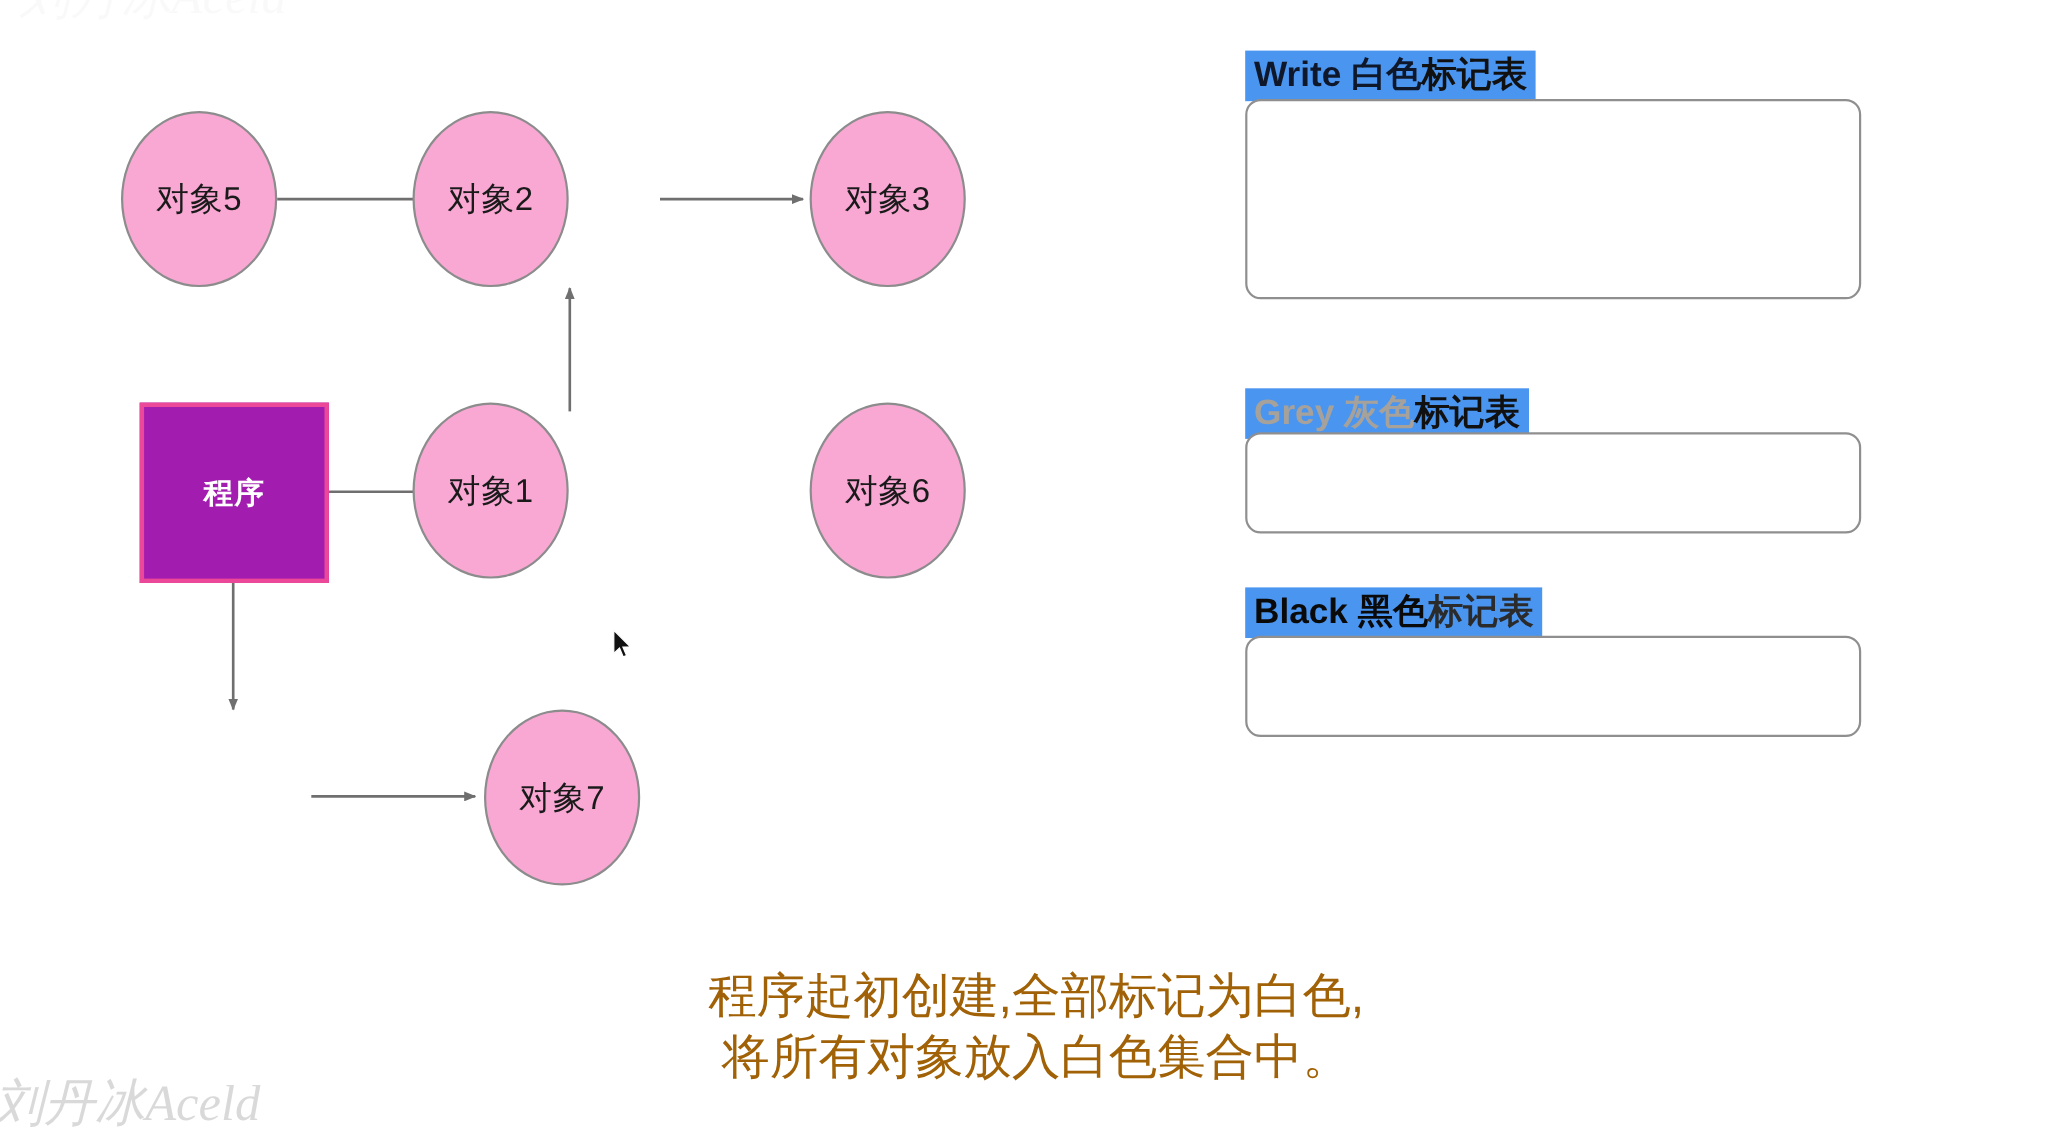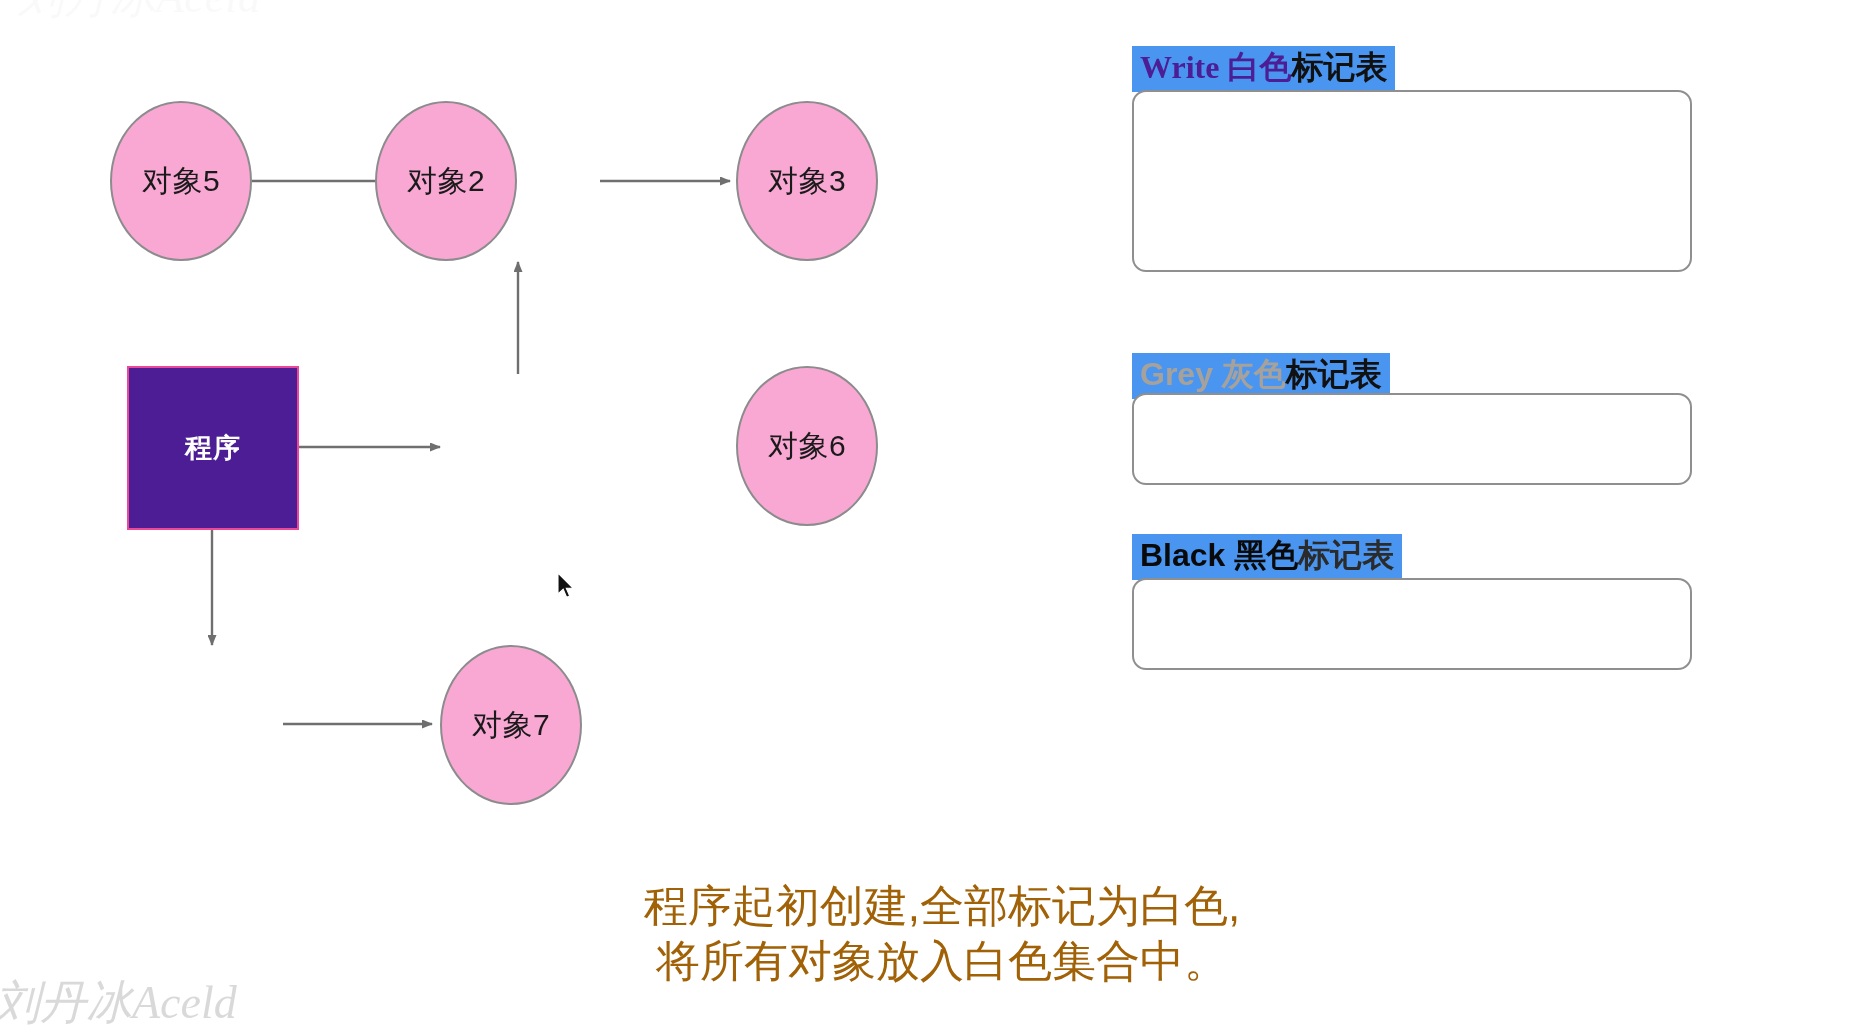--- a/index.html
+++ b/index.html
@@ -25,35 +25,35 @@
   .node{
     position:absolute;border:2px solid #8c8c8c;border-radius:50%;
     background:#f9a8d4;box-sizing:border-box;
     display:flex;align-items:center;justify-content:center;
   }
   .node span{
     font-size:30px;color:#1a1a1a;letter-spacing:.5px;
     font-family:"Liberation Sans","DejaVu Sans",sans-serif;
   }
   .prog-box{
-    position:absolute;background:#4c1d95;border:2px solid #ec4899;
+    position:absolute;background:#a21caf;border:4px solid #ec4899;
     box-sizing:border-box;display:flex;align-items:center;justify-content:center;
   }
   .prog-box span{font-size:27px;color:#ffffff;font-weight:600;letter-spacing:1px;}
 
   
   #lists{position:absolute;left:1132px;top:46px;width:600px;height:700px;}
   .list-block{position:absolute;left:0;width:560px;}
   .list-header{
     position:absolute;left:0;top:0;background:#4A95F0;
     padding:3px 8px 5px 8px;white-space:nowrap;
     font-size:32px;font-weight:bold;line-height:1.18;
     box-sizing:border-box;
   }
-  .hl-white{color:#4c1d95;font-family:Liberation Serif, serif;}
+  .hl-white{color:#0f172a;}
   .hl-grey{color:#a6a29b;}
   .hl-black{color:#0a0a0a;}
   .tail-black{color:#111111;font-weight:bold;}
   .tail-grey{color:#2b2b2b;font-weight:bold;}
   .list-box{
     position:absolute;left:0;border:2px solid #8f8f8f;border-radius:14px;
     background:#ffffff;box-sizing:border-box;
   }
 
   
@@ -101,20 +101,23 @@
     </div>
 
     <div class="node" style="left:375px;top:101px;width:142px;height:160px;">
       <span>对象2</span>
     </div>
 
     <div class="node" style="left:736px;top:101px;width:142px;height:160px;">
       <span>对象3</span>
     </div>
 
+    <div class="node" style="left:375px;top:366px;width:142px;height:160px;">
+      <span>对象1</span>
+    </div>
 
     <div class="node" style="left:736px;top:366px;width:142px;height:160px;">
       <span>对象6</span>
     </div>
 
 
     <div class="node" style="left:440px;top:645px;width:142px;height:160px;">
       <span>对象7</span>
     </div>
 

